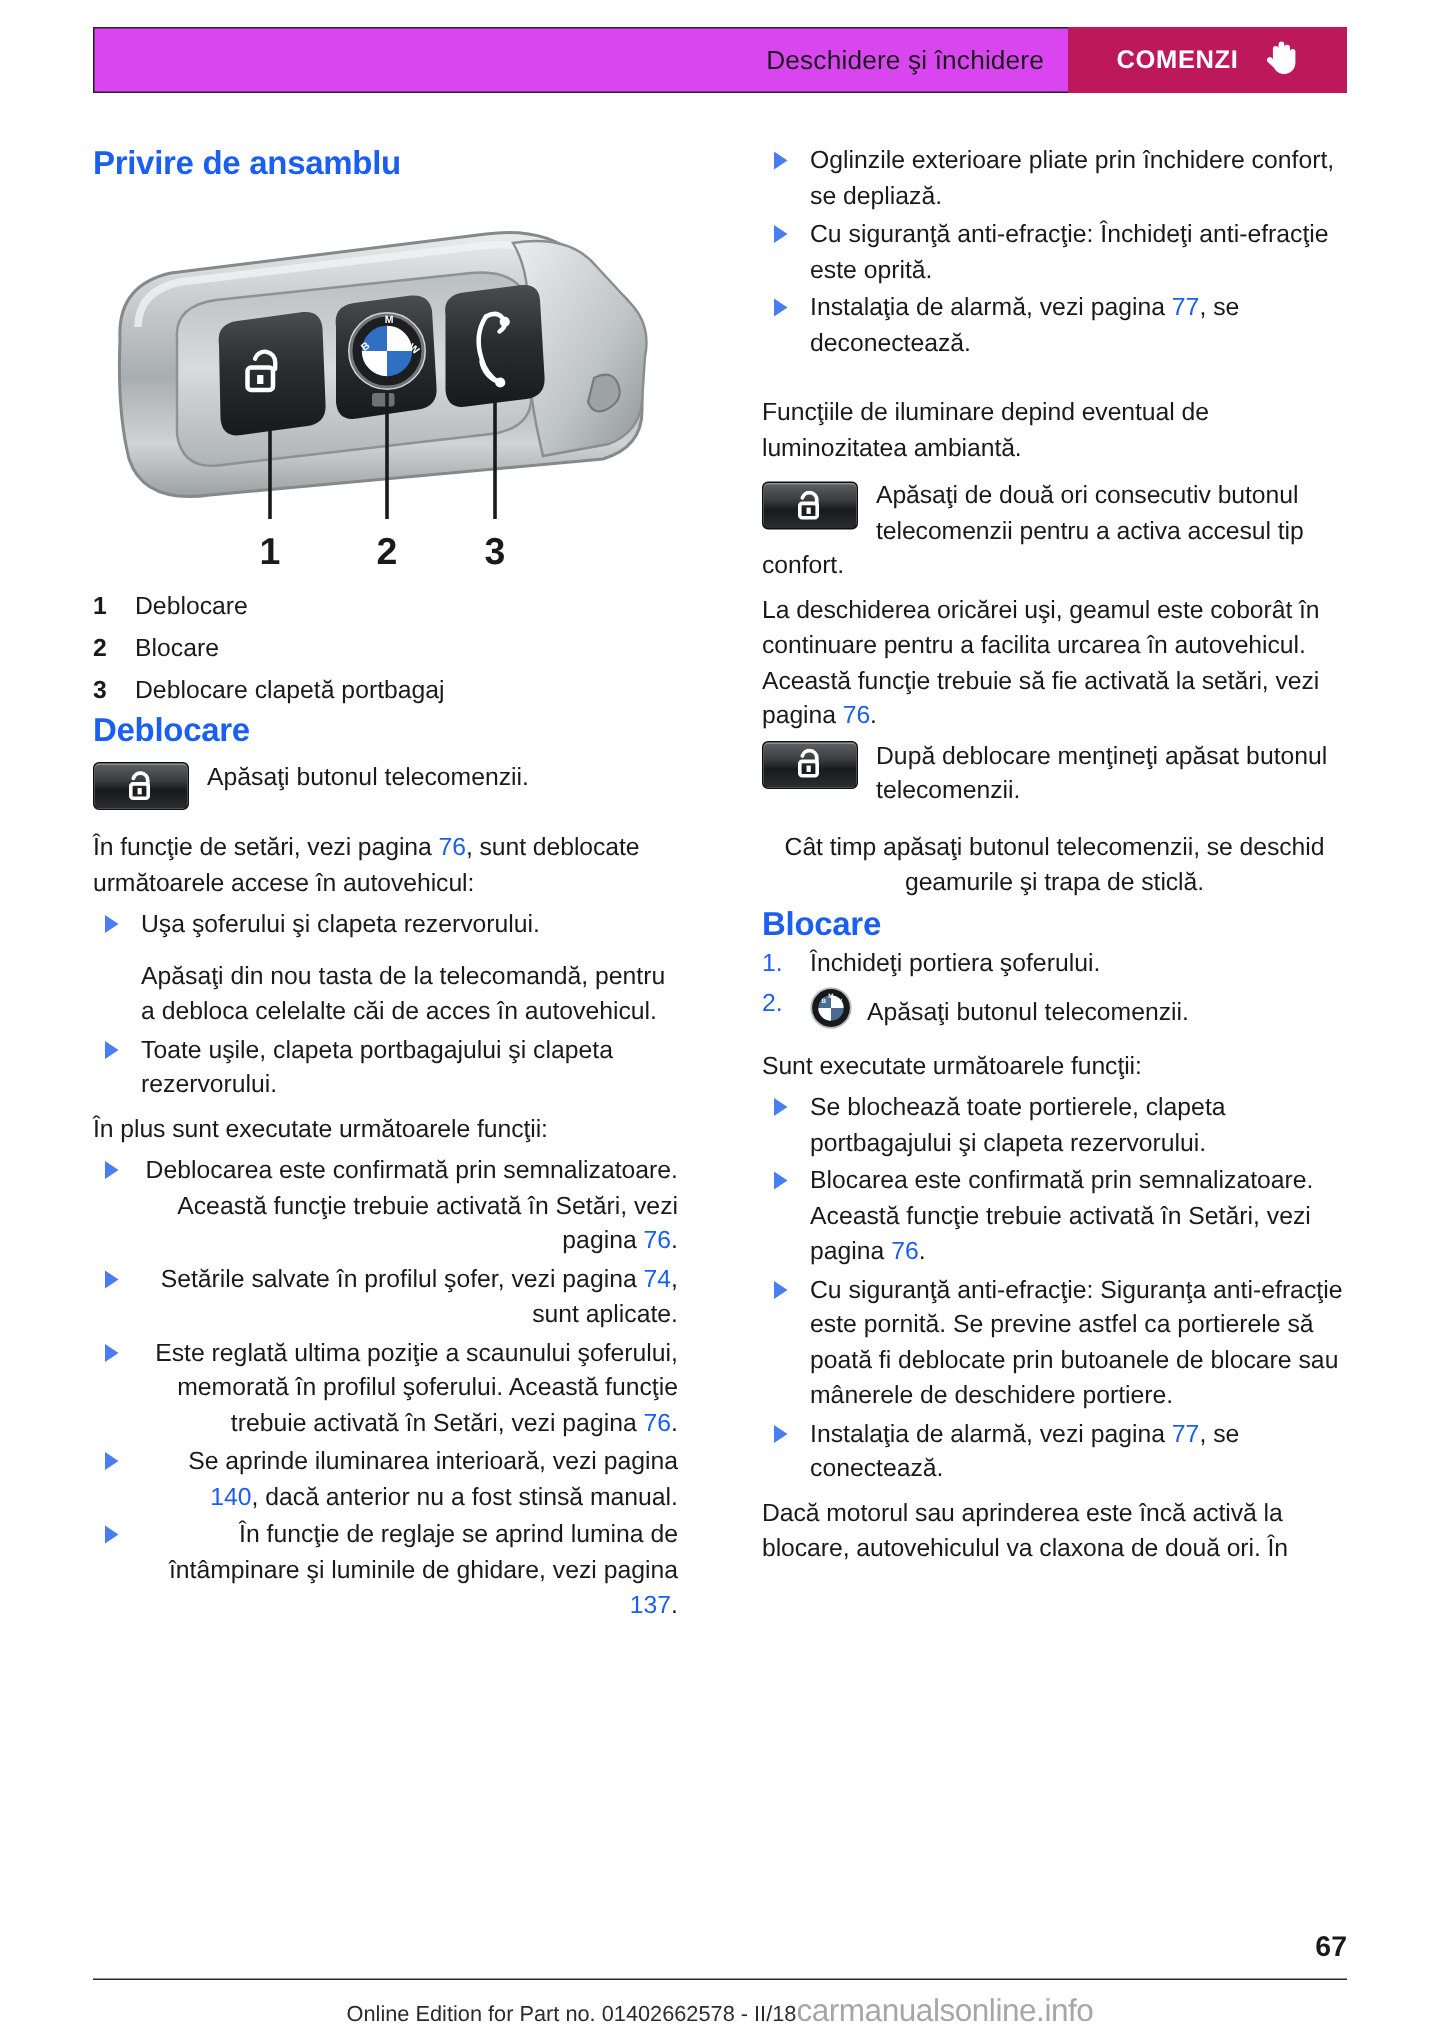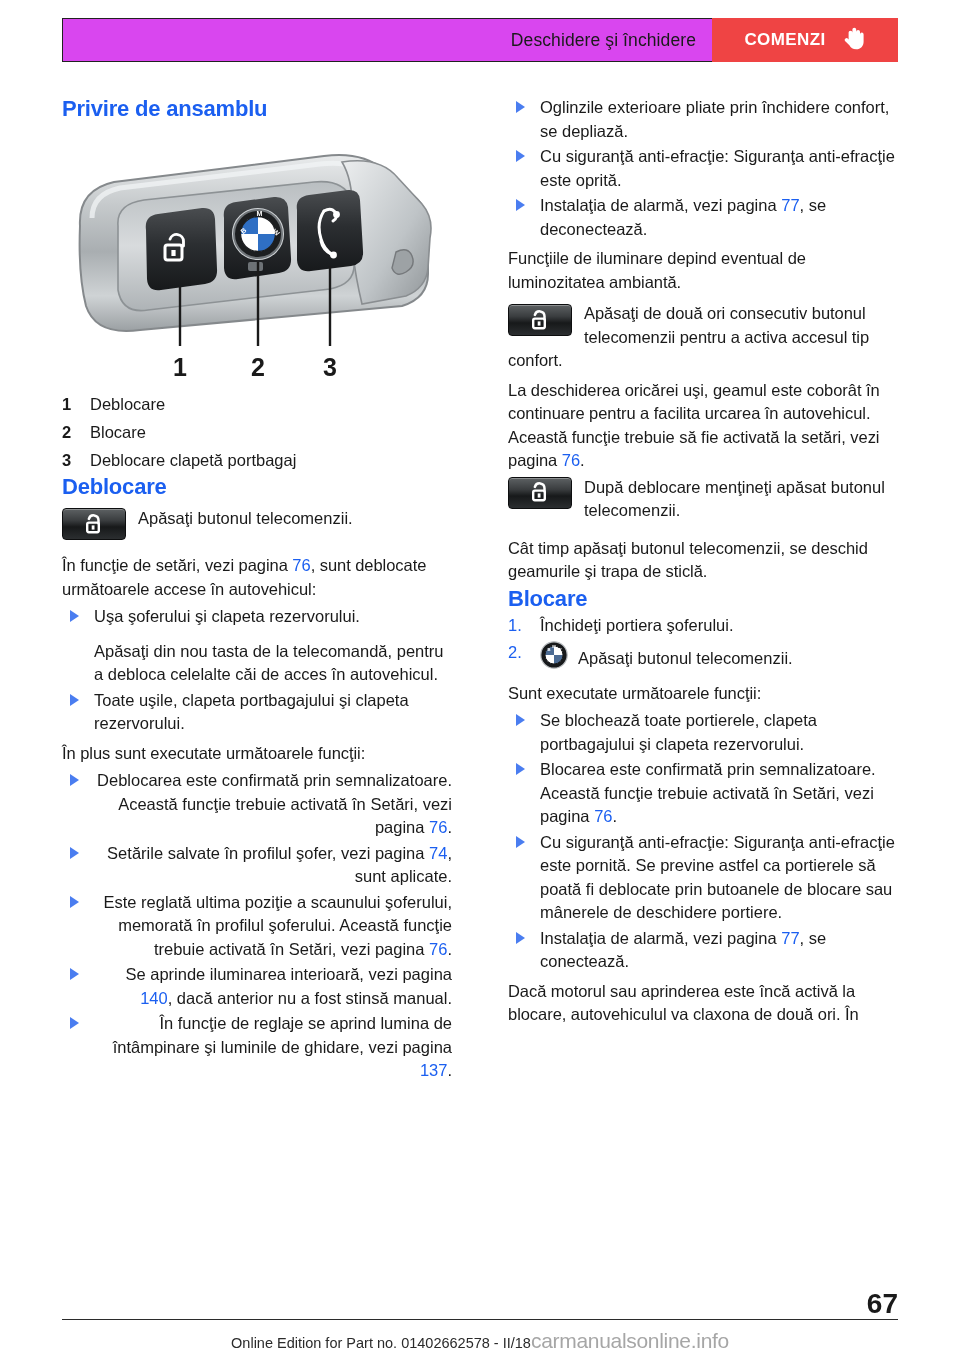--- a/index.html
+++ b/index.html
@@ -37,21 +37,21 @@
     box-sizing: border-box;
     background: #d946ef;
   }
   .header-chapter {
     font-size: 17.5px;
     color: #1a1a1a;
     letter-spacing: .1px;
   }
   .header-right {
     flex: 0 0 186px;
-    background: #ef4444;
+    background: #be185d;
     display: flex;
     align-items: center;
     justify-content: center;
     gap: 14px;
     box-sizing: border-box;
   }
   .header-section {
     font-size: 17px;
     font-weight: bold;
     color: #ffffff;
@@ -192,21 +192,21 @@
     left: 62px;
     top: 1319px;
     width: 836px;
     height: 0;
     border-top: 1.5px solid #2b2b2b;
   }
   .page-num {
     position: absolute;
     right: 62px;
     top: 1288px;
-    font-size: 28px;
+    font-size: 19px;
     font-weight: bold;
     color: #1a1a1a;
   }
   .footer-line {
     position: absolute;
     top: 1329px;
     left: 0;
     width: 960px;
     text-align: center;
     font-size: 14.5px;
@@ -392,29 +392,29 @@
 
 <div class="col col-right">
 
   <ul class="tri">
     <li>
       <span class="tri-mark"></span>
       <span>Oglinzile exterioare pliate prin închidere confort, se depliază.</span><span class="pg"></span><span></span>
     </li>
     <li>
       <span class="tri-mark"></span>
-      <span>Cu siguranţă anti-efracţie: Siguranţa anti-efracţie este oprită.</span><span class="pg"></span><span></span>
+      <span>Cu siguranţă anti-efracţie: Închideţi anti-efracţie este oprită.</span><span class="pg"></span><span></span>
     </li>
     <li>
       <span class="tri-mark"></span>
       <span>Instalaţia de alarmă, vezi pagina </span><span class="pg">77</span><span>, se deconectează.</span>
     </li>
   </ul>
 
-  <p class="body" style="margin-top:6px;">Funcţiile de iluminare depind eventual de luminozitatea ambiantă.</p>
+  <p class="body" style="margin-top:23px;">Funcţiile de iluminare depind eventual de luminozitatea ambiantă.</p>
 
   <p class="body" style="margin-top:8px;">
     <span class="btn-unlock wrap-icon">
       <svg width="30" height="21" viewBox="0 0 30 21">
         <path d="M19.5 9.2 V6.2 a4.9 4.9 0 0 0 -9.6 -1.3" fill="none" stroke="#ffffff" stroke-width="2.5" stroke-linecap="round"></path>
         <rect x="8.2" y="8.6" width="11.6" height="9.6" rx="1.6" fill="none" stroke="#ffffff" stroke-width="2.4"></rect>
         <rect x="12.7" y="11.4" width="2.8" height="4.2" fill="#ffffff"></rect>
       </svg>
     </span>
     <span>Apăsaţi de două ori consecutiv butonul telecomenzii pentru a activa accesul tip confort.</span>
@@ -429,21 +429,21 @@
     <span class="btn-unlock">
       <svg width="30" height="21" viewBox="0 0 30 21">
         <path d="M19.5 9.2 V6.2 a4.9 4.9 0 0 0 -9.6 -1.3" fill="none" stroke="#ffffff" stroke-width="2.5" stroke-linecap="round"></path>
         <rect x="8.2" y="8.6" width="11.6" height="9.6" rx="1.6" fill="none" stroke="#ffffff" stroke-width="2.4"></rect>
         <rect x="12.7" y="11.4" width="2.8" height="4.2" fill="#ffffff"></rect>
       </svg>
     </span>
     <span class="ip-text">După deblocare menţineţi apăsat butonul telecomenzii.</span>
   </div>
 
-  <p class="body" style="margin-top:14px;">Cât timp apăsaţi butonul telecomenzii, se deschid geamurile şi trapa de sticlă.</p>
+  <p class="body" style="margin-top:14px;text-align:center;">Cât timp apăsaţi butonul telecomenzii, se deschid geamurile şi trapa de sticlă.</p>
 
   <h2 class="sec gap-top-md tight">Blocare</h2>
 
   <ol class="steps">
     <li>
       <span class="step-num">1.</span>
       <span>Închideţi portiera şoferului.</span>
     </li>
     <li>
       <span class="step-num">2.</span>

